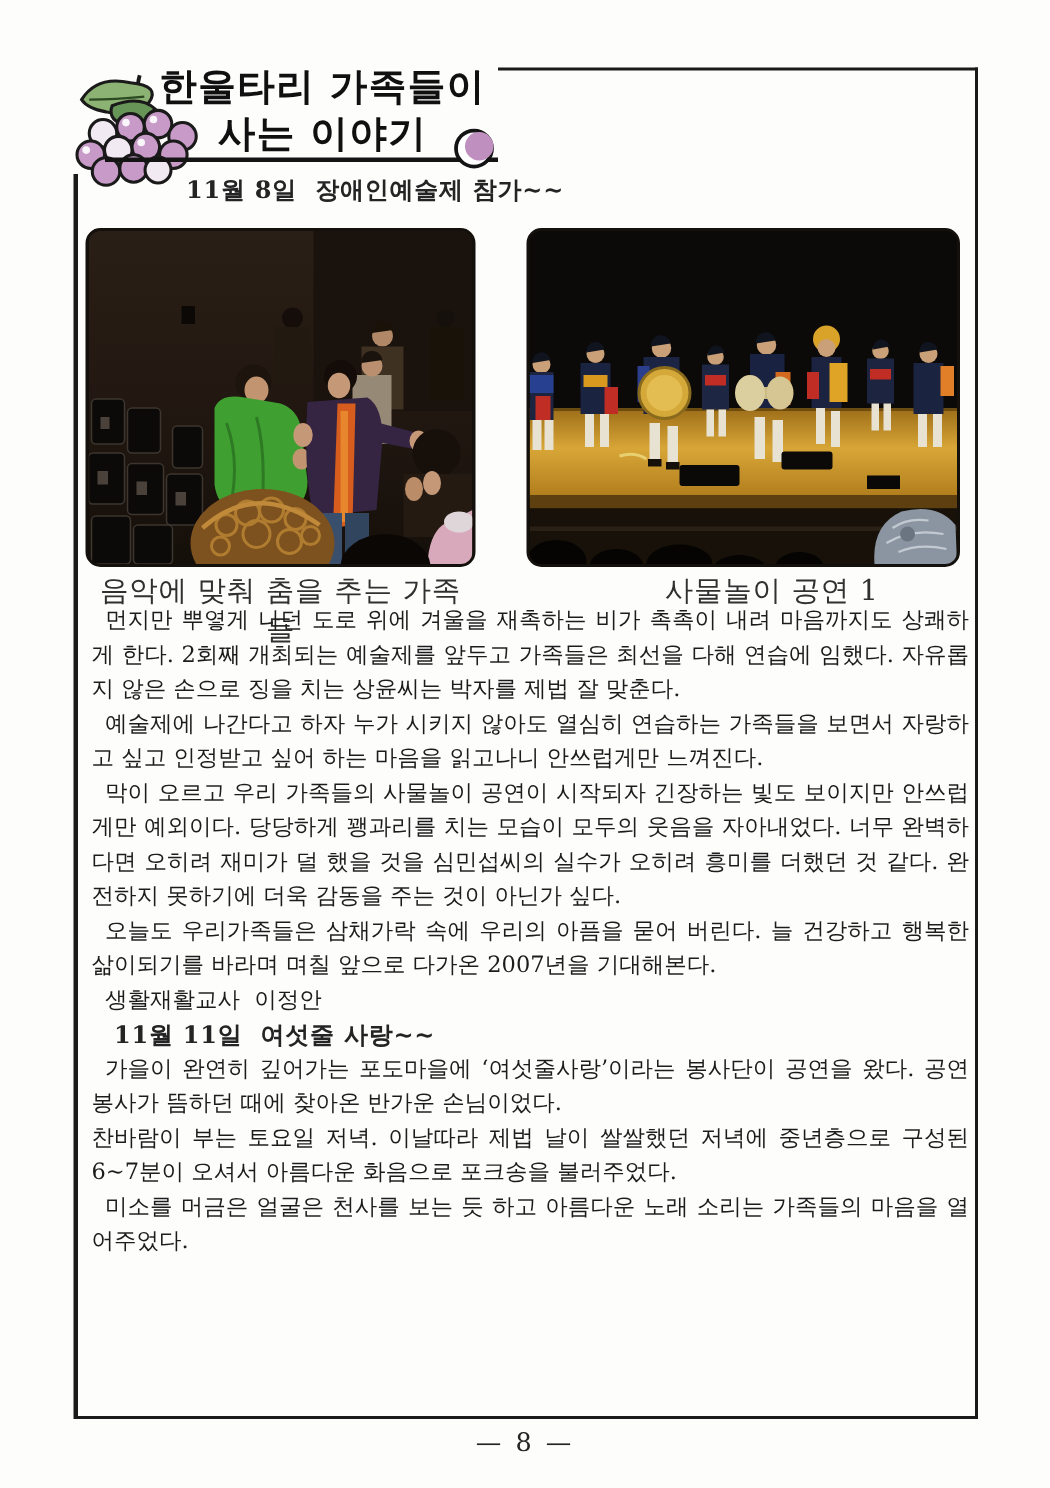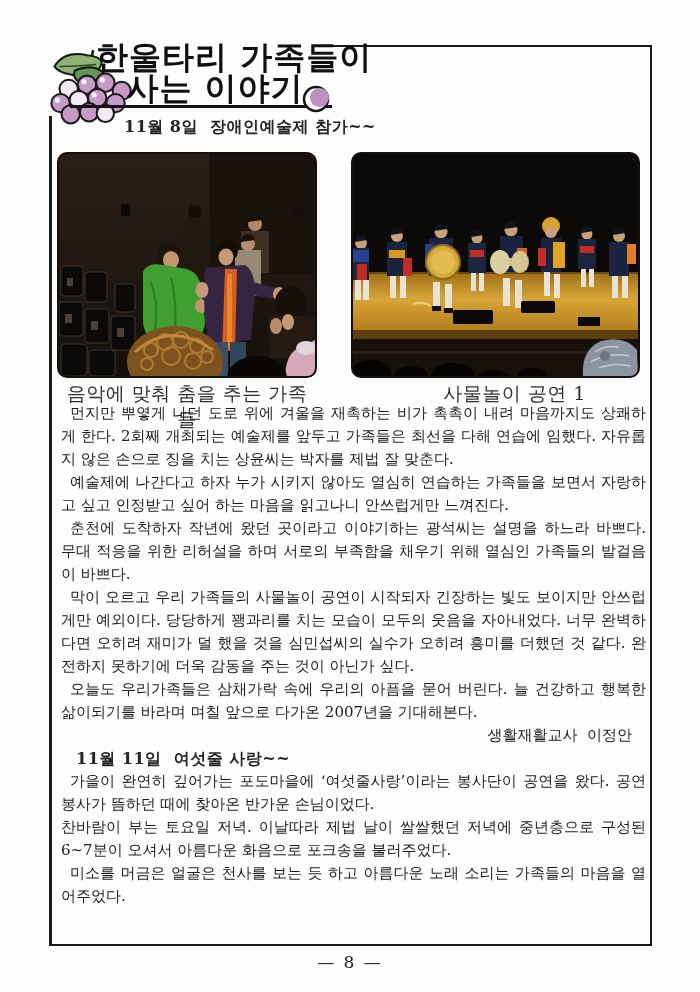--- a/index.html
+++ b/index.html
@@ -18,21 +18,21 @@
   .frame-right{left:650px;top:45px;width:2px;height:901px;}
   .frame-bottom{left:49px;top:944px;width:603px;height:2px;}
   .frame-left{left:49px;top:116px;width:3px;height:828px;}
 
   
   .grapes{position:absolute;left:34px;top:44px;width:104px;height:82px;}
   .masthead{
     position:absolute;left:96px;top:42px;width:238px;
     text-align:center;
     font-family:"DejaVu Sans",sans-serif;
-    font-weight:bold;font-size:32px;line-height:31px;
+    font-weight:bold;font-size:25px;line-height:31px;
     color:#101010;letter-spacing:1px;white-space:nowrap;
   }
   .title-underline{position:absolute;left:70px;top:105px;width:262px;height:3px;background:#141414;}
   .grape-bullet{position:absolute;left:301px;top:84px;width:34px;height:30px;}
 
   .h-date{
     font-family:"DejaVu Serif",serif;
     font-weight:bold;font-size:16px;color:#242424;letter-spacing:.5px;margin-left:30px;
   }
   .h-date-1{position:absolute;left:94px;top:117px;}
@@ -53,21 +53,21 @@
   .caption-left{left:57px;width:260px;}
   .caption-right{left:370px;width:289px;}
 
   
   .body-text{
     position:absolute;left:61px;top:402px;width:585px;
     font-size:15px;line-height:23px;text-align:justify;color:#1c1c1c;
   }
   .body-text p{margin:0;text-indent:9px;}
   .body-text p.noindent{text-indent:0;}
-  .signature{text-align:right;padding-right:14px;text-indent:0;margin-top:1px;}
+  .signature{text-align:left;padding-right:14px;text-indent:0;margin-top:1px;}
   .h-date-2{padding-left:6px;margin:8px 0 4px;text-indent:0;}
 
   
   .page-number{
     position:absolute;left:0;top:952px;width:700px;
     text-align:center;font-size:17px;color:#242424;letter-spacing:2px;
   }
 </style>
 </head>
 <body>
@@ -307,21 +307,20 @@
       <circle cx="252" cy="202" r="5" fill="#6b7582"></circle>
     </svg>
   </div>
 
   <div class="caption caption-left">음악에 맞춰 춤을 추는 가족들</div>
   <div class="caption caption-right">사물놀이 공연 1</div>
 
   <div class="body-text">
     <p>먼지만 뿌옇게 나던 도로 위에 겨울을 재촉하는 비가 촉촉이 내려 마음까지도 상쾌하게 한다. 2회째 개최되는 예술제를 앞두고 가족들은 최선을 다해 연습에 임했다. 자유롭지 않은 손으로 징을 치는 상윤씨는 박자를 제법 잘 맞춘다.</p>
     <p>예술제에 나간다고 하자 누가 시키지 않아도 열심히 연습하는 가족들을 보면서 자랑하고 싶고 인정받고 싶어 하는 마음을 읽고나니 안쓰럽게만 느껴진다.</p>
-    <p>춘천에 도착하자 작년에 왔던 곳이라고 이야기하는 광석씨는 설명을 하느라 바쁘다. 무대 적응을 위한 리허설을 하며 서로의 부족함을 채우기 위해 열심인 가족들의 발걸음이 바쁘다.</p>
     <p>막이 오르고 우리 가족들의 사물놀이 공연이 시작되자 긴장하는 빛도 보이지만 안쓰럽게만 예외이다. 당당하게 꽹과리를 치는 모습이 모두의 웃음을 자아내었다. 너무 완벽하다면 오히려 재미가 덜 했을 것을 심민섭씨의 실수가 오히려 흥미를 더했던 것 같다. 완전하지 못하기에 더욱 감동을 주는 것이 아닌가 싶다.</p>
     <p>오늘도 우리가족들은 삼채가락 속에 우리의 아픔을 묻어 버린다. 늘 건강하고 행복한 삶이되기를 바라며 며칠 앞으로 다가온 2007년을 기대해본다.</p>
     <p class="signature">생활재활교사&nbsp;&nbsp;이정안</p>
     <p class="h-date h-date-2">11월 11일&nbsp;&nbsp;여섯줄 사랑~~</p>
     <p>가을이 완연히 깊어가는 포도마을에 ‘여섯줄사랑’이라는 봉사단이 공연을 왔다. 공연봉사가 뜸하던 때에 찾아온 반가운 손님이었다.</p>
     <p class="noindent">찬바람이 부는 토요일 저녁. 이날따라 제법 날이 쌀쌀했던 저녁에 중년층으로 구성된 6~7분이 오셔서 아름다운 화음으로 포크송을 불러주었다.</p>
     <p>미소를 머금은 얼굴은 천사를 보는 듯 하고 아름다운 노래 소리는 가족들의 마음을 열어주었다.</p>
   </div>
 
   <div class="page-number">— 8 —</div>

